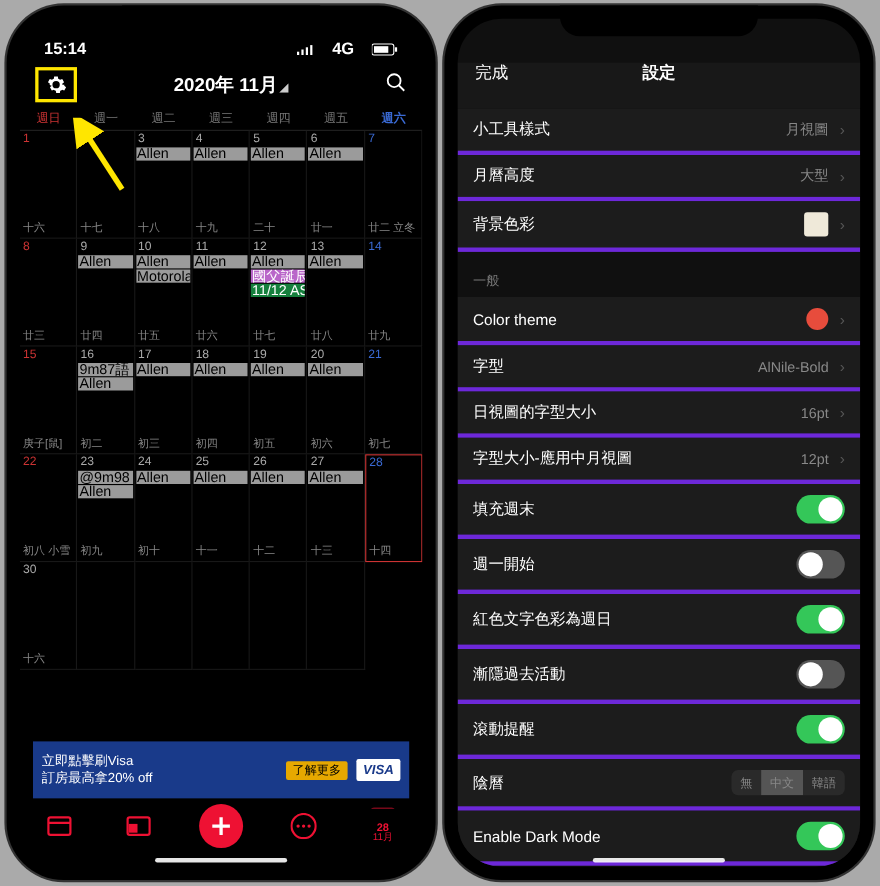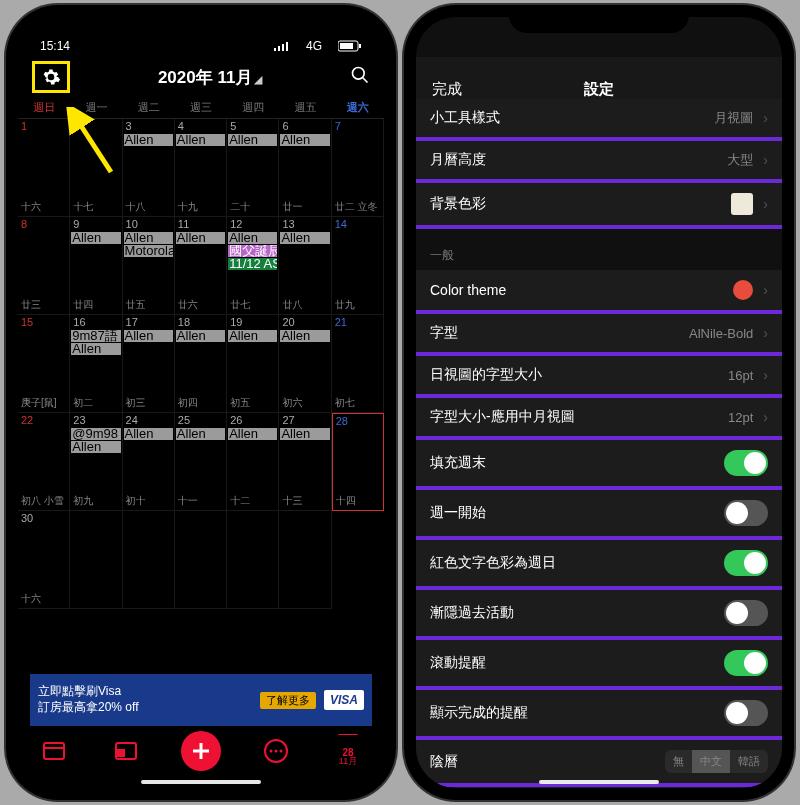--- a/index.html
+++ b/index.html
@@ -3,21 +3,21 @@
 <meta charset="utf-8">
 <style>
   * { box-sizing: border-box; margin: 0; padding: 0; }
   body { background:#aaa; width:800px; height:805px; position:relative; font-family:-apple-system,"Helvetica Neue",Arial,sans-serif; }
   .phone { position:absolute; width:390px; height:795px; background:#000; border-radius:52px; box-shadow:0 0 0 2px #333; }
   .phone.left { left:6px; top:5px; }
   .phone.right { left:404px; top:5px; }
   .notch { position:absolute; top:0; left:50%; transform:translateX(-50%); width:180px; height:28px; background:#000; border-bottom-left-radius:18px; border-bottom-right-radius:18px; z-index:50; }
   .screen { position:absolute; top:12px; left:12px; right:12px; bottom:12px; background:#000; border-radius:40px; overflow:hidden; color:#fff; }
   .screen.settings { background:#101010; }
-  .statusbar { height:40px; display:flex; justify-content:space-between; align-items:flex-end; padding:0 22px 4px; font-size:12px; font-weight:400; }
+  .statusbar { height:40px; display:flex; justify-content:space-between; align-items:flex-end; padding:0 22px 4px; font-size:15px; font-weight:700; }
   .status-right { display:flex; align-items:center; gap:16px; }
   .signal,.battery { display:inline-block; }
   .signal svg,.battery svg { display:block; }
   .header { height:40px; display:flex; align-items:center; justify-content:space-between; padding:0 14px; }
   .gear-box { width:38px; height:32px; border:3px solid #ffe600; display:flex; align-items:center; justify-content:center; }
   .title { font-size:17px; font-weight:600; }
   .title .tri { font-size:10px; margin-left:2px; opacity:.8; }
   .dayhdr { display:grid; grid-template-columns:repeat(7,1fr); font-size:11px; color:#777; border-bottom:1px solid #222; }
   .dayhdr div { text-align:center; padding:3px 0; }
   .dayhdr .sun { color:#c33; } .dayhdr .sat { color:#3a6ad4;font-weight:bold; }
@@ -34,21 +34,21 @@
   .ad { position:absolute; bottom:62px; left:12px; right:12px; height:52px; background:#193a8a; display:flex; align-items:center; padding:17px 8px; gap:8px; font-size:12px; }
   .ad .txt { flex:1; line-height:1.3; }
   .ad .btn { background:#e6a800; color:#000; padding:1px 6px; border-radius:2px; font-size:11px; }
   .ad .visa { background:#fff; color:#1a3a8a; font-weight:800; padding:3px 6px; border-radius:2px; font-style:italic; }
   .tabbar { position:absolute; bottom:0; left:0; right:0; height:62px; display:flex; justify-content:space-around; align-items:center; padding-bottom:12px; background:#000; }
   .tabbar .ti { width:34px; height:34px; display:flex; align-items:center; justify-content:center; }
   .tabbar .add { width:40px; height:40px; background:#e13; border-radius:50%; display:flex; align-items:center; justify-content:center; }
   .homebar { position:absolute; bottom:4px; left:50%; transform:translateX(-50%); width:120px; height:4px; background:#fff; border-radius:3px; opacity:.9; }
   .arrow { position:absolute; top:102px; left:60px; z-index:60; }
   
-  .shdr { height:42px; display:flex; align-items:flex-end; justify-content:center; position:relative; background:#181818; }
+  .shdr { height:42px; display:flex; align-items:flex-start; justify-content:center; position:relative; background:#181818; }
   .shdr .done { position:absolute; left:16px; font-size:15px; }
   .shdr .stitle { font-size:15px; font-weight:600; }
   .slist { }
   .section-label { padding:18px 14px 6px; font-size:12px; color:#777; }
   .row { display:flex; align-items:center; justify-content:space-between; padding:10px 14px; background:#1c1c1c; border-bottom:4px solid #6d28d9; min-height:42px; font-size:14px; }
   .row .val { color:#888; display:flex; align-items:center; gap:6px; font-size:13px; }
   .chev { color:#555; font-size:14px; margin-left:4px; }
   .swatch { width:22px; height:22px; border-radius:3px; }
   .dot { width:20px; height:20px; border-radius:50%; }
   .toggle { width:44px; height:26px; border-radius:13px; background:#555; position:relative; }
@@ -446,28 +446,20 @@
         </div>
         <div class="row">
           <span>滾動提醒</span>
           <span class="val">
             <div class="toggle on">
               <div class="knob"></div>
             </div>
           </span>
         </div>
         <div class="row">
-          <span>顯示完成的提醒</span>
-          <span class="val">
-            <div class="toggle">
-              <div class="knob"></div>
-            </div>
-          </span>
-        </div>
-        <div class="row">
           <span>陰曆</span>
           <span class="val">
             <div class="seg">
               <span>無</span>
               <span class="sel">中文</span>
               <span>韓語</span>
             </div>
           </span>
         </div>
         <div class="row">

